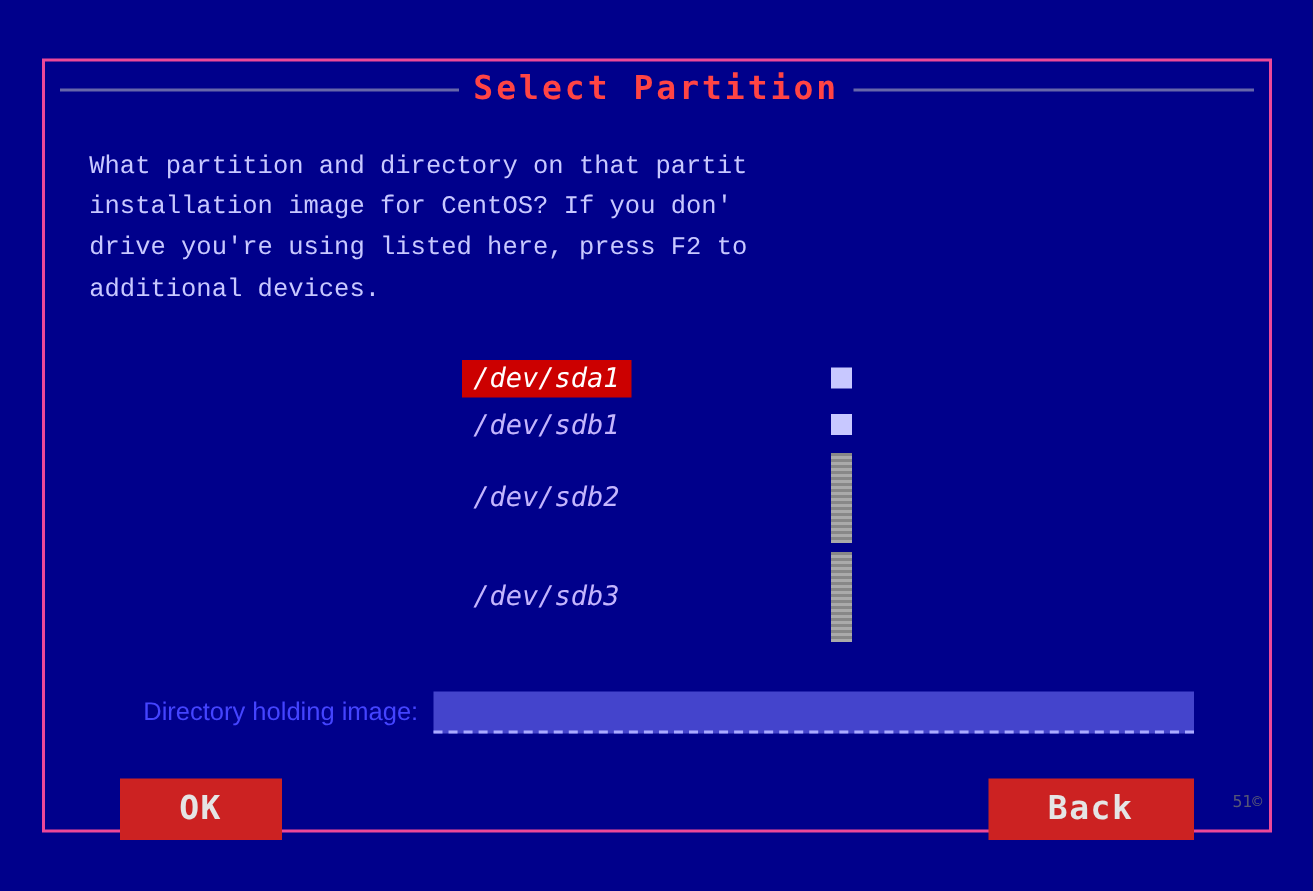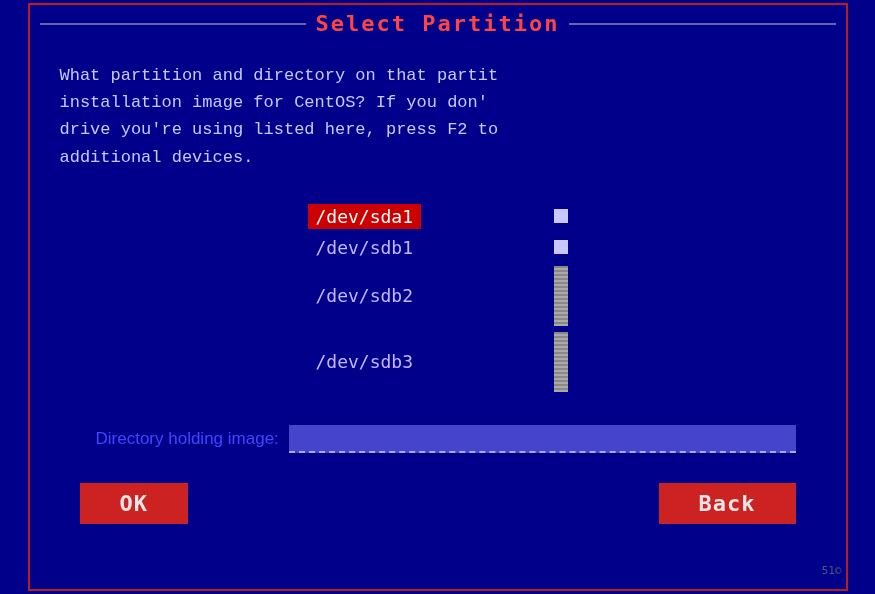--- a/index.html
+++ b/index.html
@@ -24,23 +24,23 @@
       height: 594px;
       background-color: #00008b;
       position: relative;
       display: flex;
       align-items: center;
       justify-content: center;
     }
 
     .dialog {
       width: 820px;
-      height: 588px;
+      height: 516px;
       background-color: #00008b;
-      border: 2px solid #b91c1c;
+      border: 2px solid #ec4899;
       position: relative;
       padding: 0;
     }
 
     .title-bar {
       display: flex;
       align-items: center;
       justify-content: center;
       padding: 6px 0;
       margin-bottom: 10px;
@@ -71,20 +71,21 @@
       font-family: Liberation Mono, monospace;
       line-height: 1.6;
       margin-bottom: 30px;
     }
 
     .partition-list {
       display: flex;
       flex-direction: column;
       align-items: center;
       margin-bottom: 30px;
+      font-style: italic;
     }
 
     .partition-row {
       display: flex;
       align-items: center;
       margin: 3px 0;
       width: 260px;
       justify-content: space-between;
     }
 

